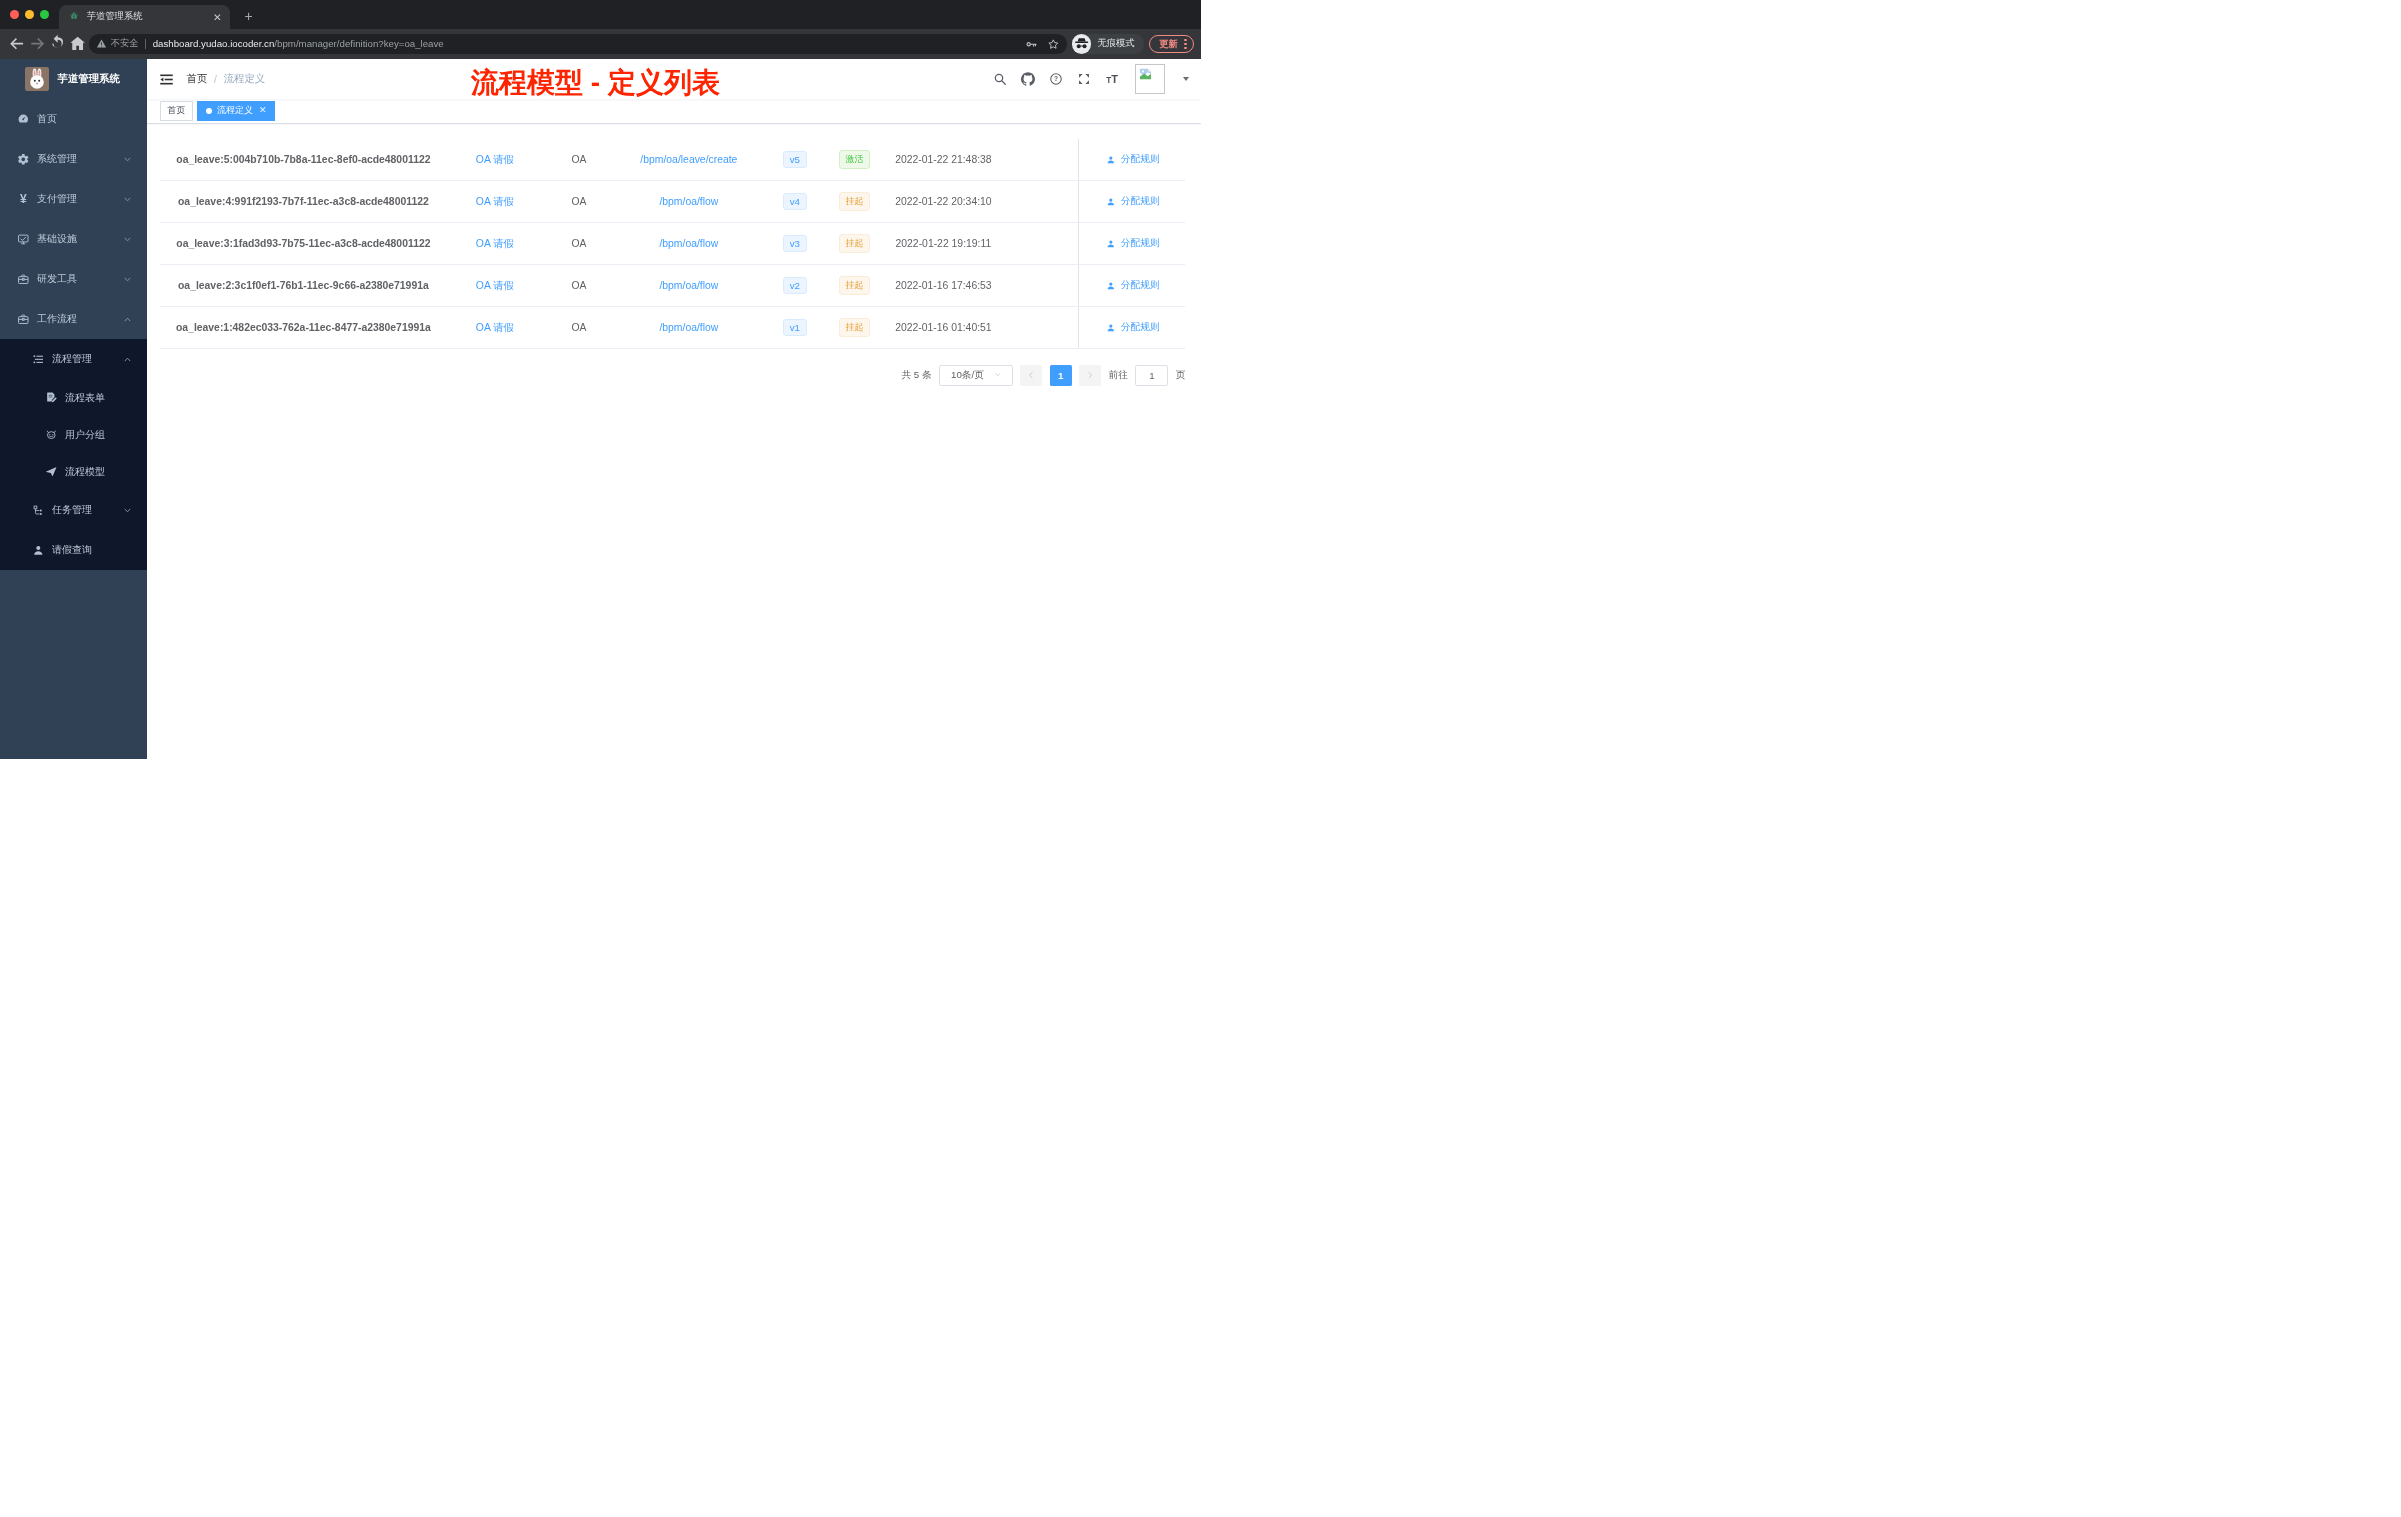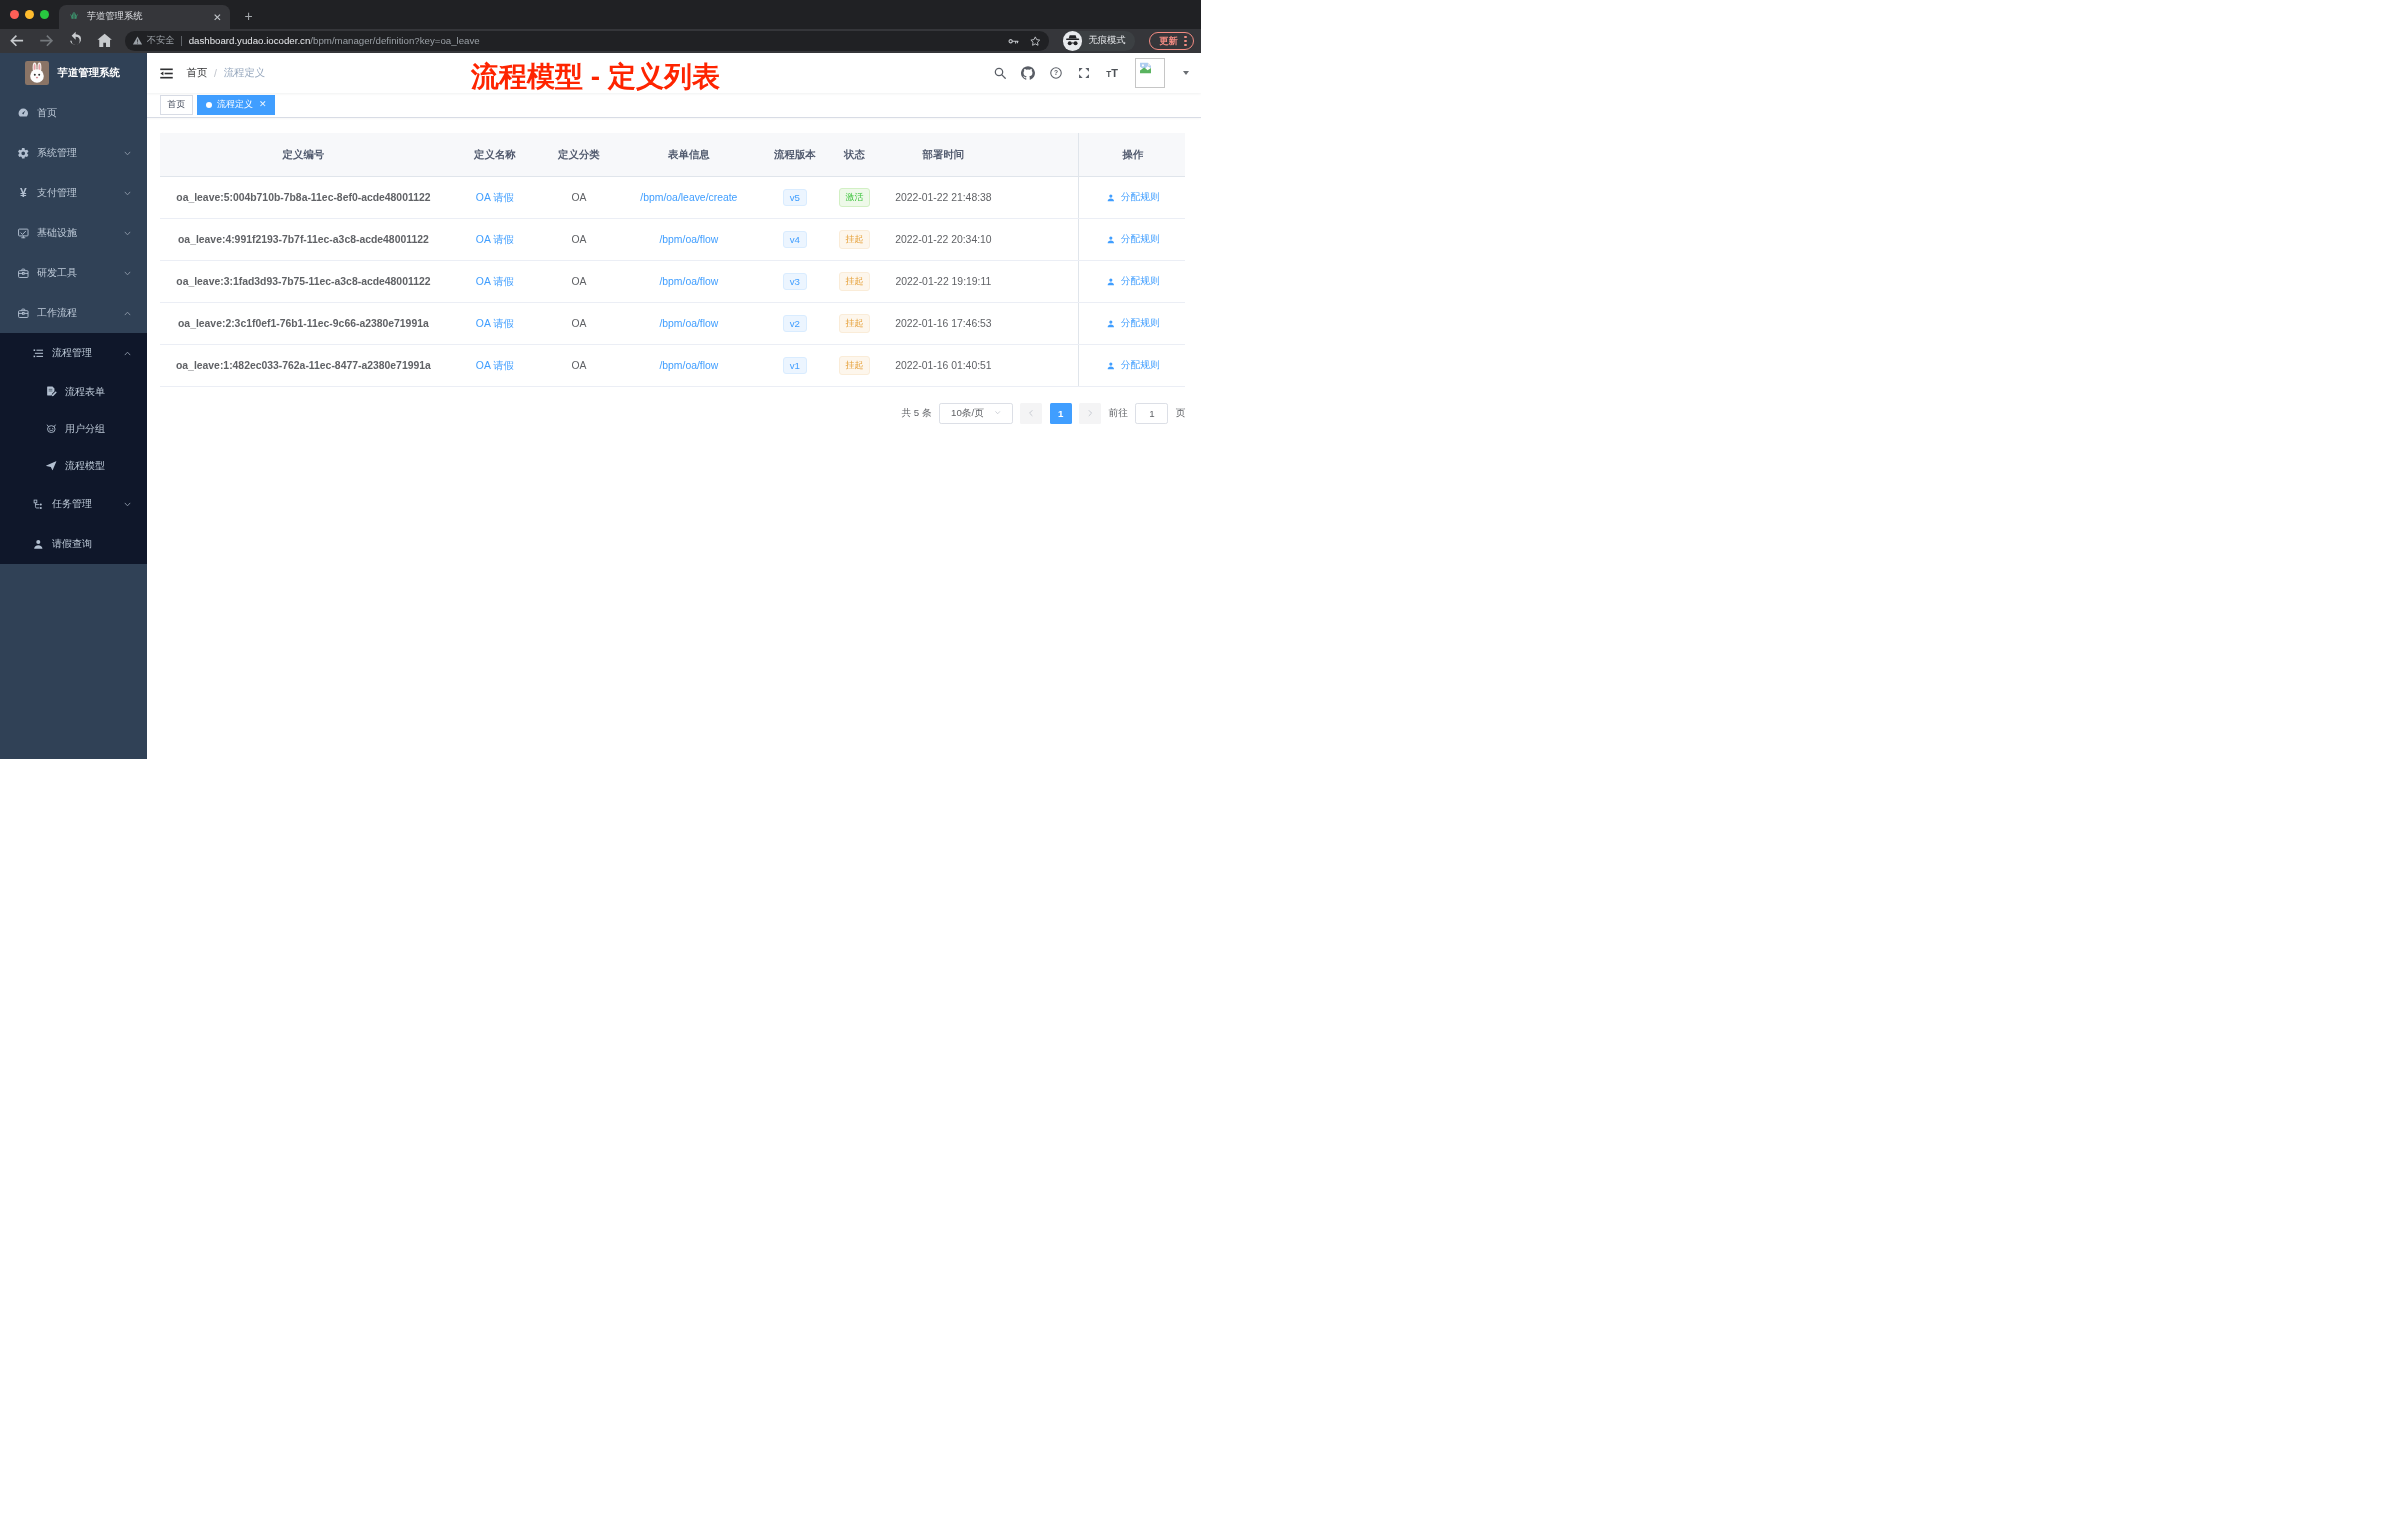--- a/index.html
+++ b/index.html
@@ -14,21 +14,21 @@
   .traffic span{width:9px;height:9px;border-radius:50%;display:block;}
   .btab{position:absolute;left:59px;top:4.5px;width:171px;height:24.5px;background:#35363a;
     border-radius:7.4px 7.4px 0 0;display:flex;align-items:center;padding:0 6px 0 9px;
     color:#dfe1e5;font-size:9.3px;}
   .btab .favicon{width:12px;height:12px;margin-right:6.7px;}
   .btab .tab-title{flex:1;white-space:nowrap;overflow:hidden;}
   .tab-close{color:#c3c7cb;font-size:10.4px;width:13.4px;height:13.4px;border-radius:50%;
     display:flex;align-items:center;justify-content:center;cursor:pointer;}
   .newtab{position:absolute;left:239px;top:6.7px;width:19.3px;height:19.3px;color:#a5a9ad;
     font-size:14px;display:flex;align-items:center;justify-content:center;border-radius:50%;cursor:pointer;}
-  .navrow{height:24px;background:#35363a;display:flex;align-items:center;padding:0 7.4px;gap:10px;}
+  .navrow{height:30px;background:#35363a;display:flex;align-items:center;padding:0 7.4px;gap:1px;}
   .bicon{width:19.3px;height:19.3px;border-radius:50%;display:flex;align-items:center;justify-content:center;
     color:#c8cbce;cursor:pointer;flex:0 0 auto;}
   .bicon.dim{color:#74787c;}
   .urlpill{height:19.3px;flex:1;background:#202124;border-radius:9.7px;display:flex;align-items:center;
     padding:0 7.4px 0 7.4px;color:#9aa0a6;font-size:9.3px;min-width:0;}
   .sec-label{margin:0 6px 0 3.7px;color:#9aa0a6;}
   .url-div{width:0.7px;height:10.4px;background:#5f6368;margin-right:7.4px;}
   .url-host{color:#e8eaed;font-size:9.7px;}
   .url-path{color:#9aa0a6;font-size:9.7px;white-space:nowrap;overflow:hidden;}
   .pill-right{margin-left:auto;display:flex;align-items:center;gap:9px;color:#c0c4c8;}
@@ -463,31 +463,20 @@
         </div>
         <div class="tag active">
           <span class="tag-dot"></span>
           <span>流程定义</span>
           <span class="tag-close">✕</span>
         </div>
       </div>
 
     <div class="content">
       <div id="table">
-          <div class="trow thead">
-            <div class="cell c0">定义编号</div>
-            <div class="cell c1">定义名称</div>
-            <div class="cell c2">定义分类</div>
-            <div class="cell c3">表单信息</div>
-            <div class="cell c4">流程版本</div>
-            <div class="cell c5">状态</div>
-            <div class="cell c6">部署时间</div>
-            <div class="cell cf"></div>
-            <div class="cell c7">操作</div>
-          </div>
           <div class="trow">
             <div class="cell c0">oa_leave:5:004b710b-7b8a-11ec-8ef0-acde48001122</div>
             <div class="cell c1">
               <span class="link">OA 请假</span>
             </div>
             <div class="cell c2">OA</div>
             <div class="cell c3">
               <span class="link">/bpm/oa/leave/create</span>
             </div>
             <div class="cell c4">

